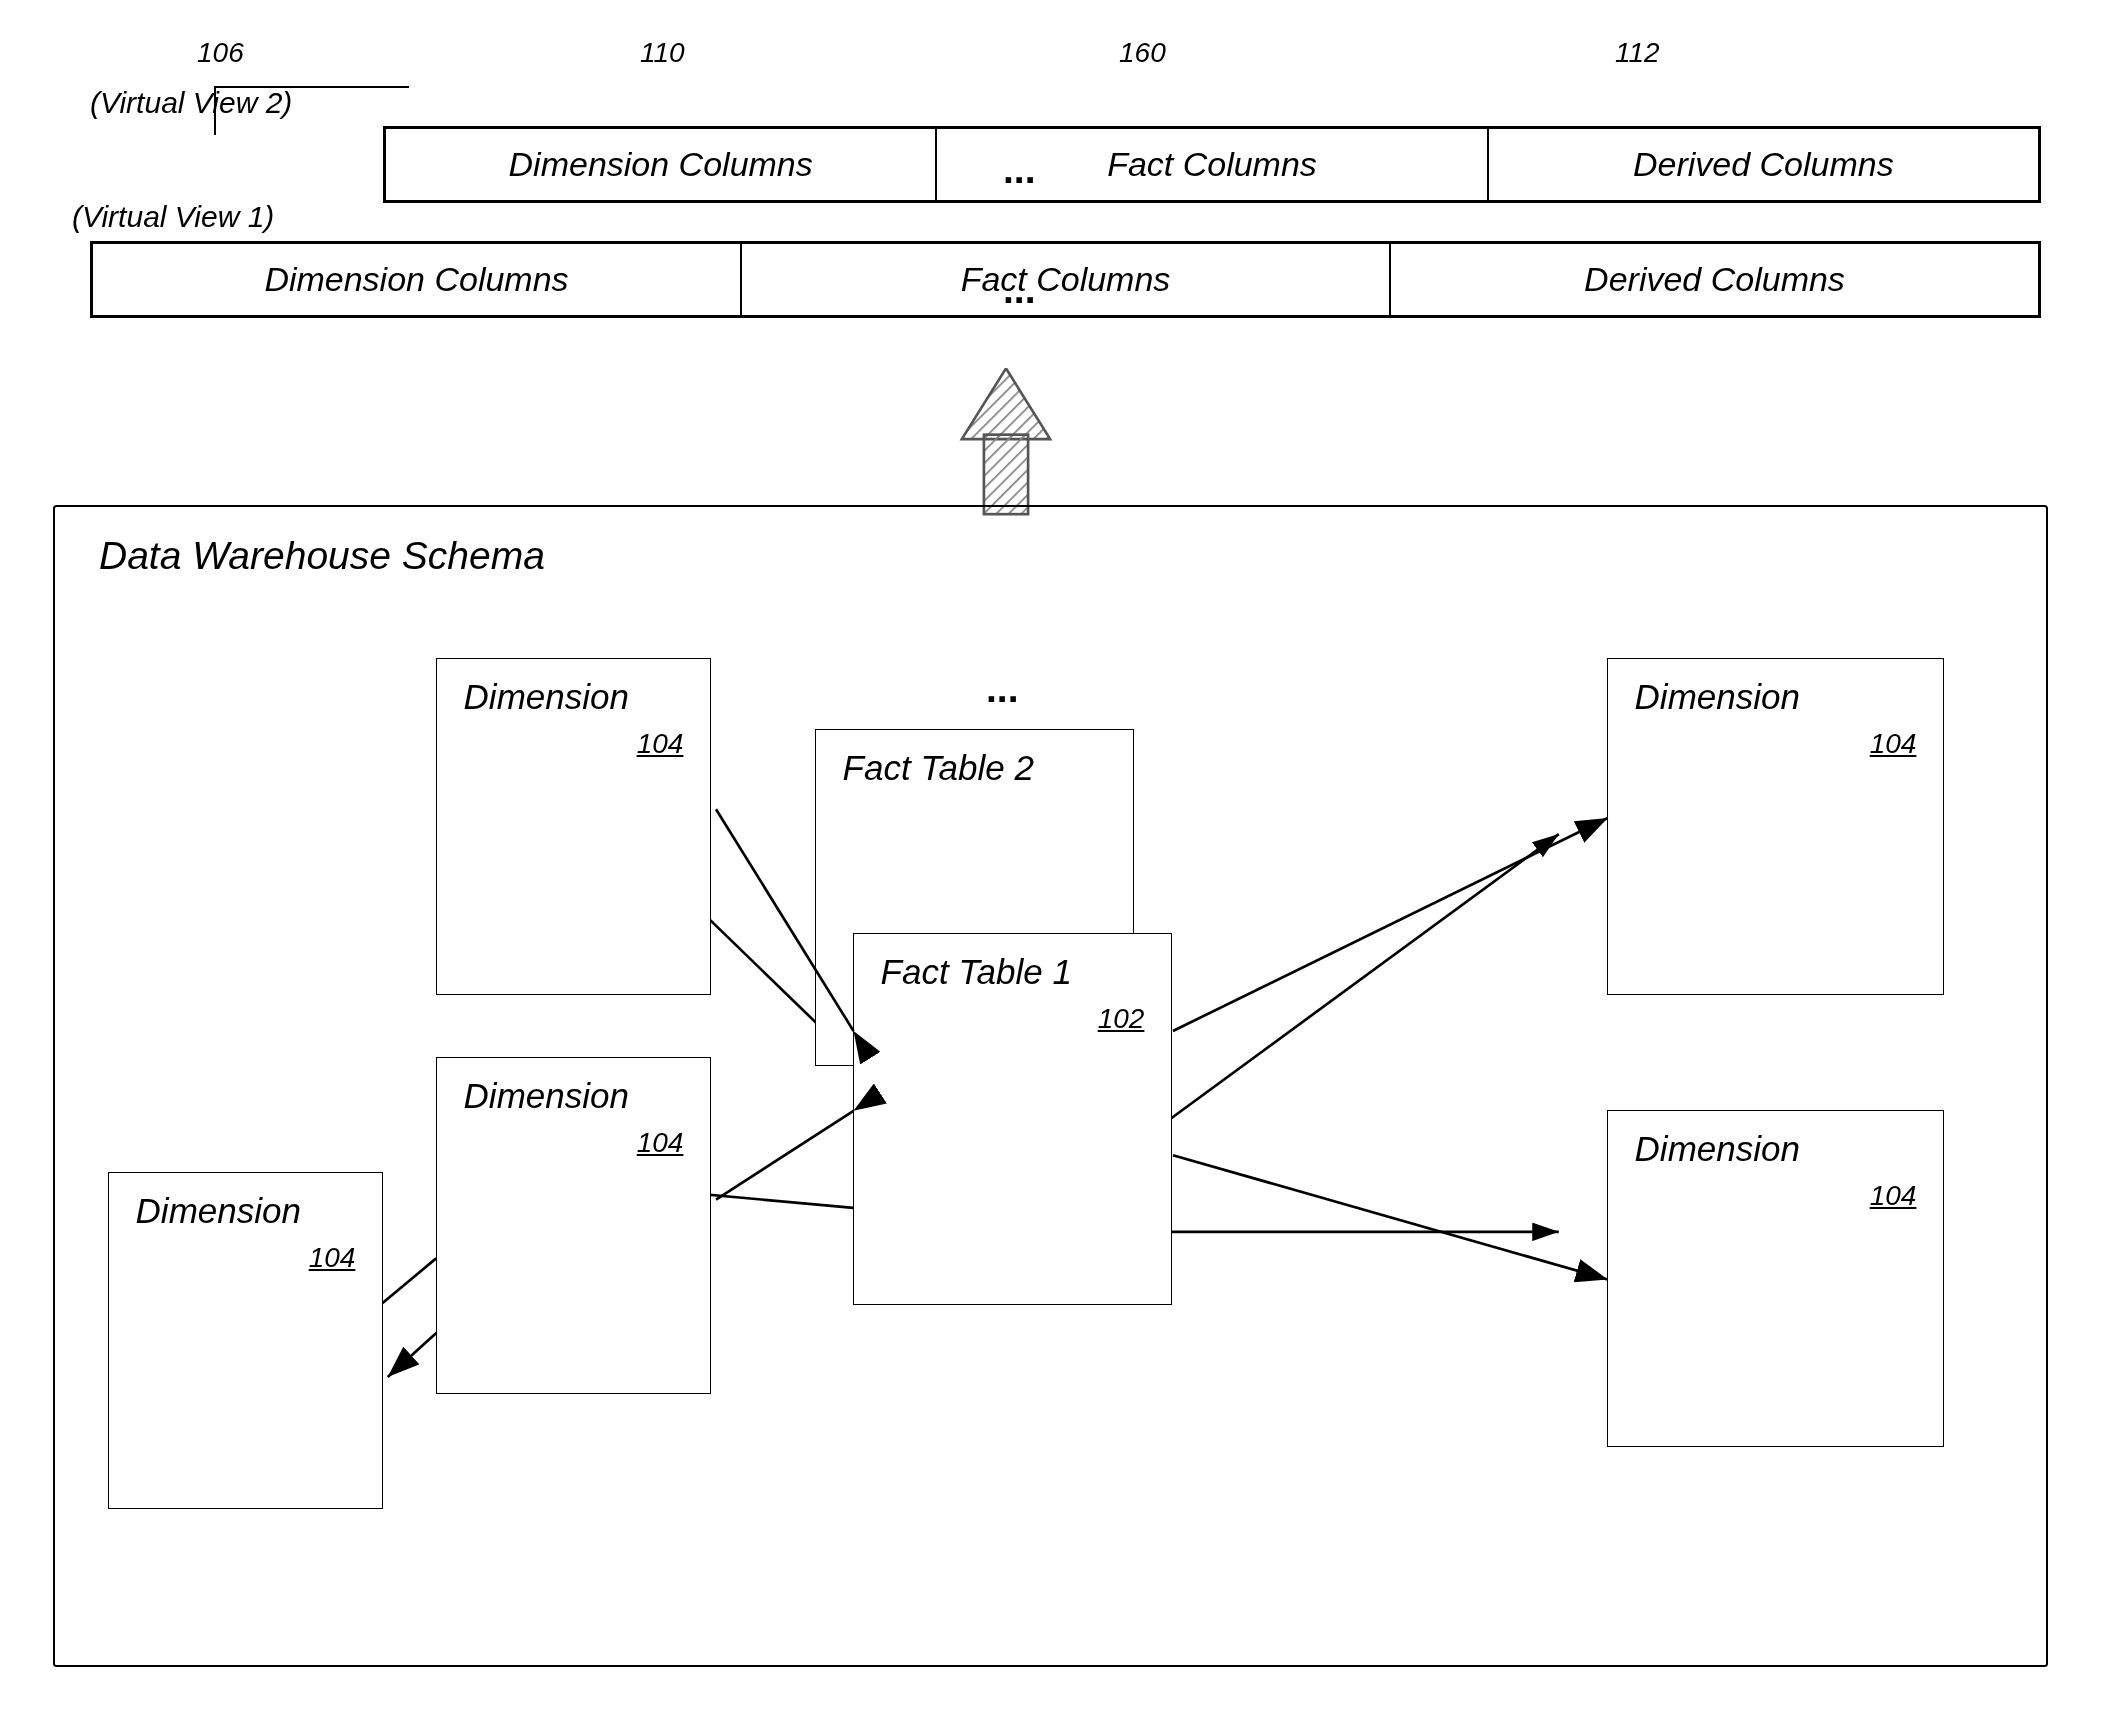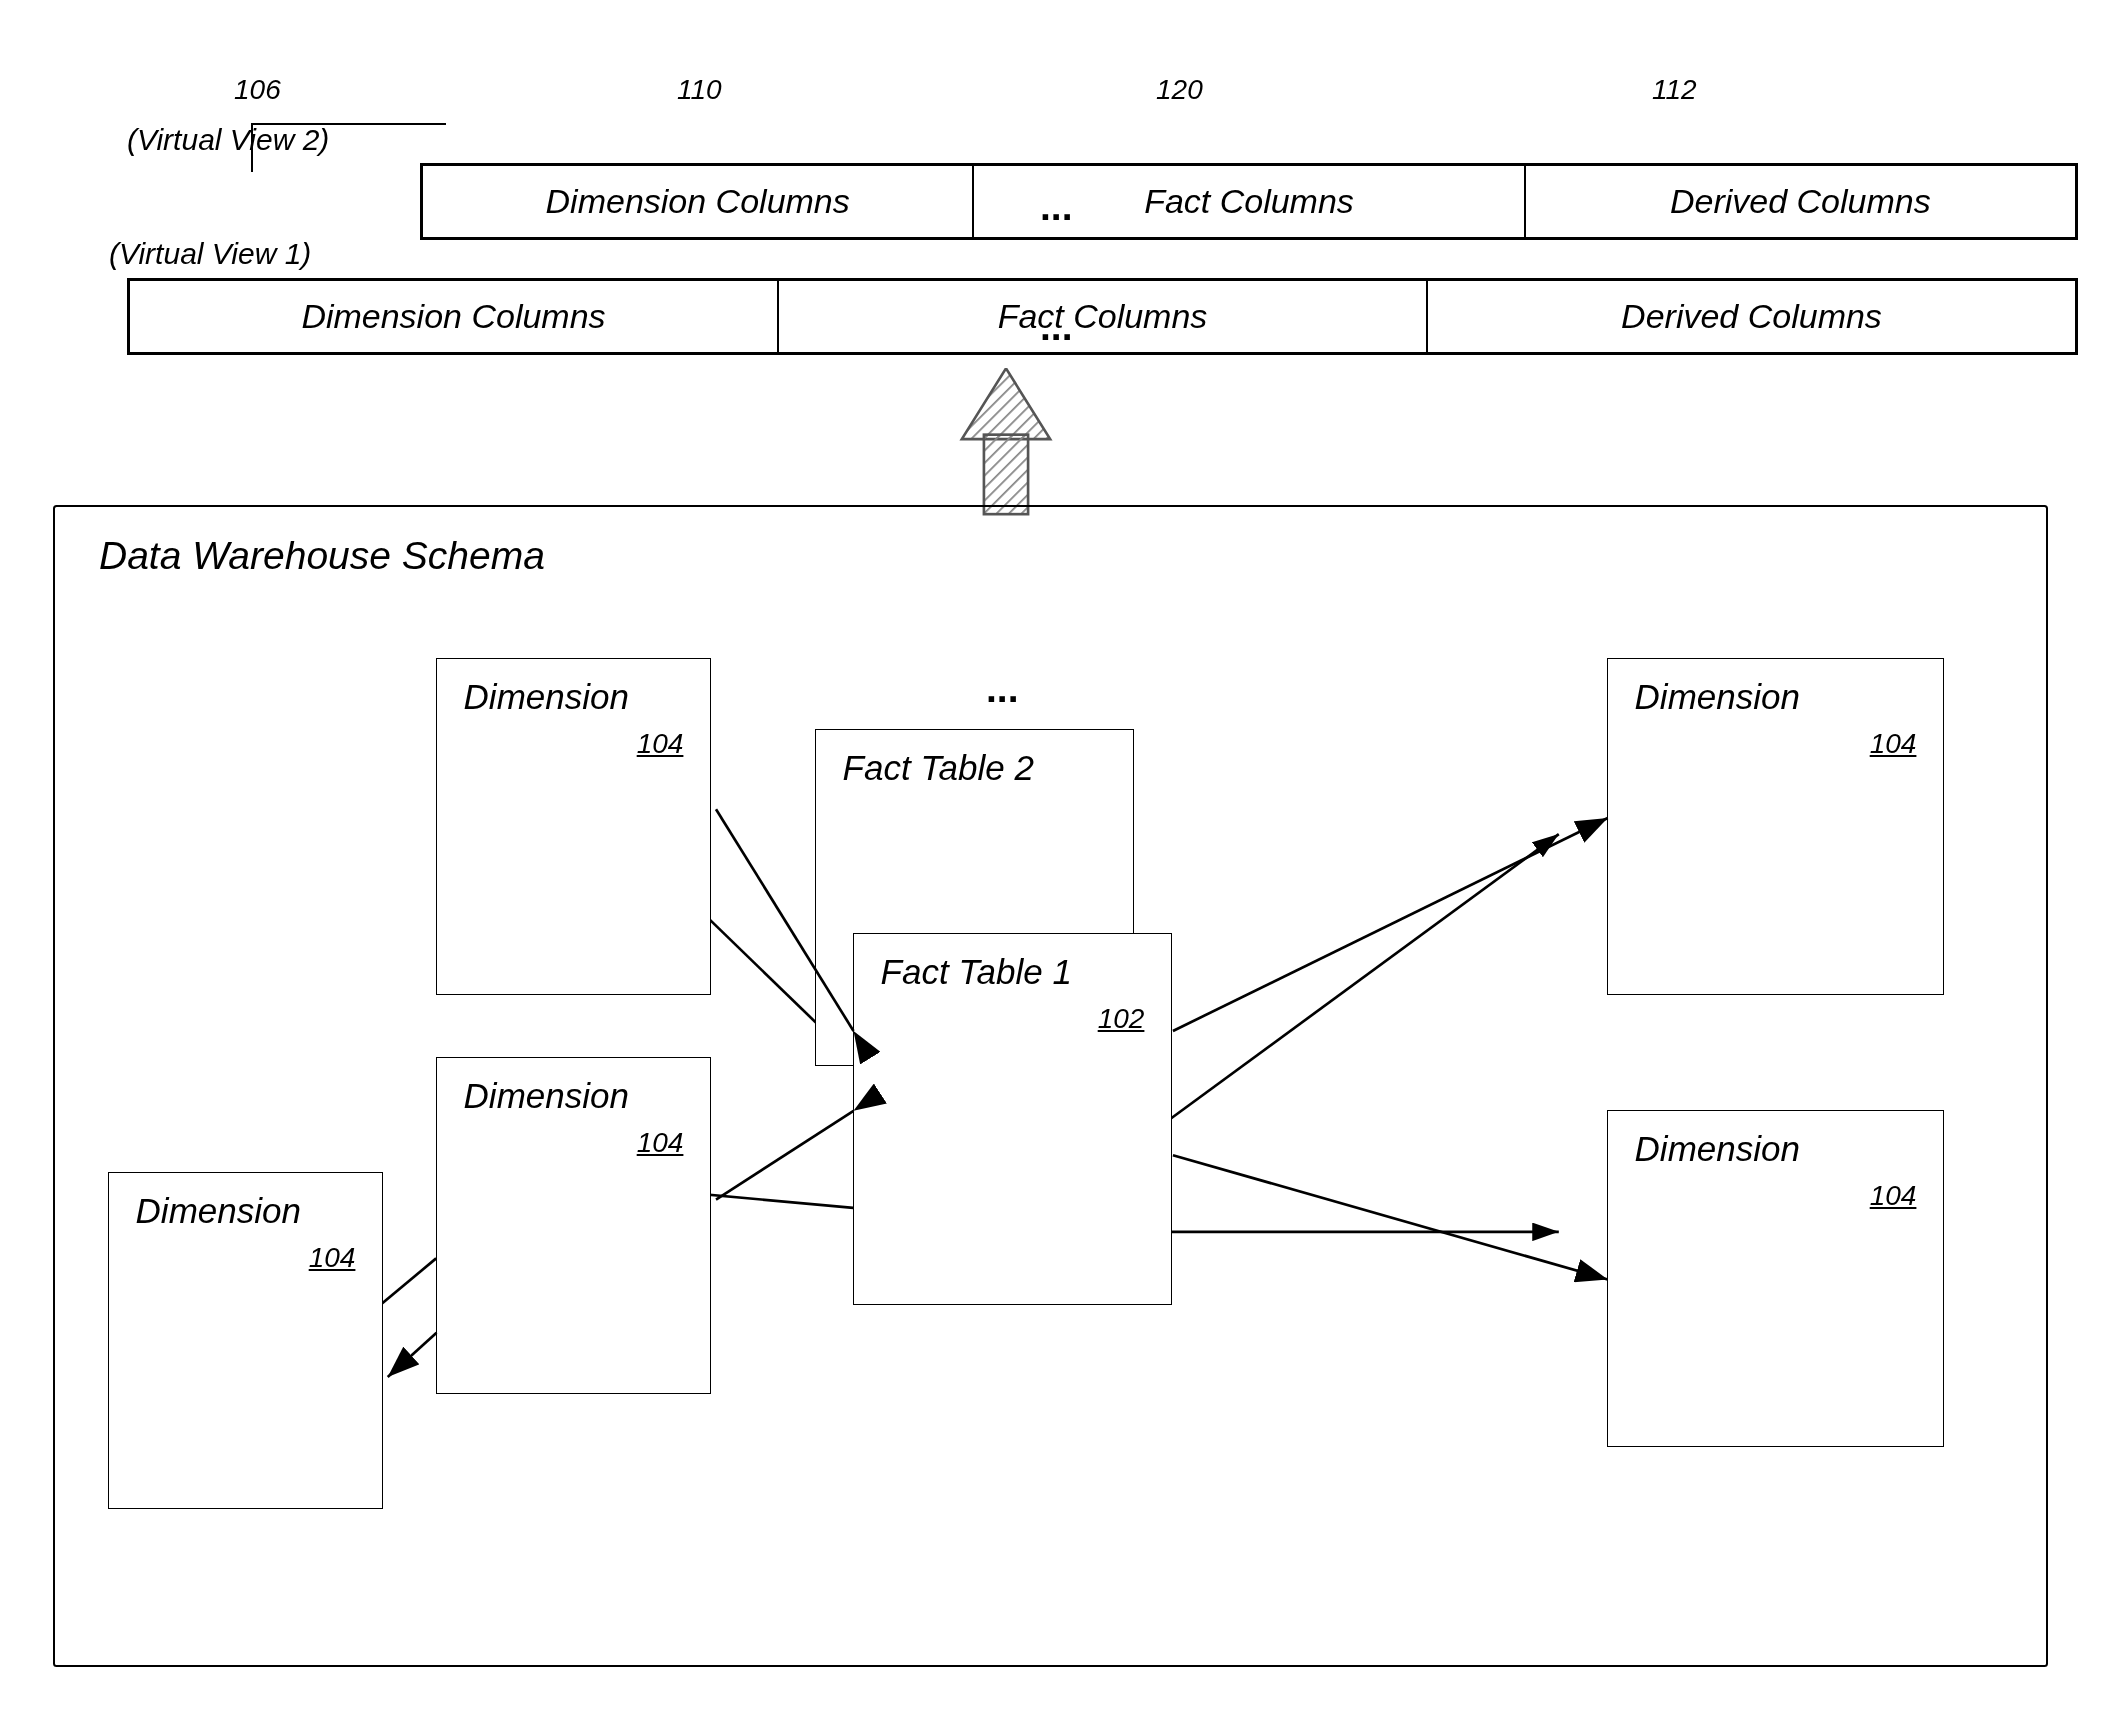--- a/index.html
+++ b/index.html
@@ -10,21 +10,21 @@
       height: 1733px;
       position: relative;
       overflow: hidden;
     }
 
     .main-container {
       width: 1756px;
       height: 1733px;
       position: relative;
       background: #fff;
-      padding: 74px;
+      padding: 37px;
     }
 
     
     .top-section {
       position: relative;
       margin-bottom: 53px;
     }
 
     
     .ref-num {
@@ -158,21 +158,21 @@
   </style>
 </head>
 <body>
 
 <div class="main-container">
 
   <div class="top-section">
 
     <span class="ref-num" style="position:absolute; top:0; left:160px;">106</span>
     <span class="ref-num" style="position:absolute; top:0; left:603px;">110</span>
-    <span class="ref-num" style="position:absolute; top:0; left:1082px;">120</span>
+    <span class="ref-num" style="position:absolute; top:0; left:1082px;">160</span>
     <span class="ref-num" style="position:absolute; top:0; left:1578px;">112</span>
 
     <div style="position:absolute; top:49px; left:177px; width:1.8px; height:49px; background:#000;"></div>
     <div style="position:absolute; top:49px; left:177px; width:195px; height:1.8px; background:#000;"></div>
 
     <span class="vv2-label">(Virtual View 2)</span>
 
     <span class="vv1-label">(Virtual View 1)</span>
 
     <div class="view-row row1">

